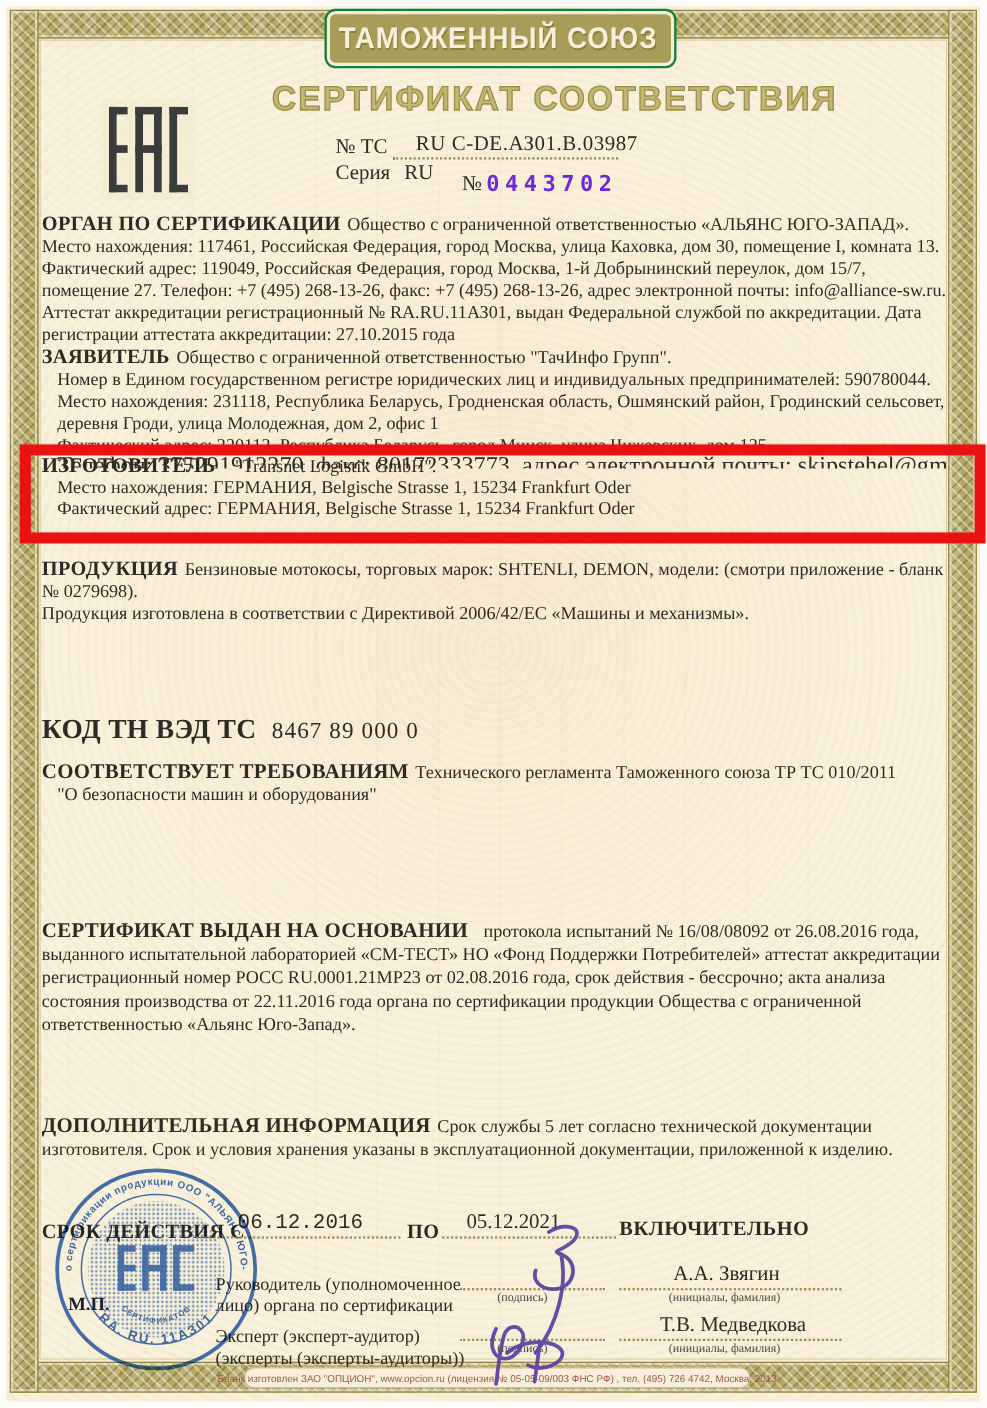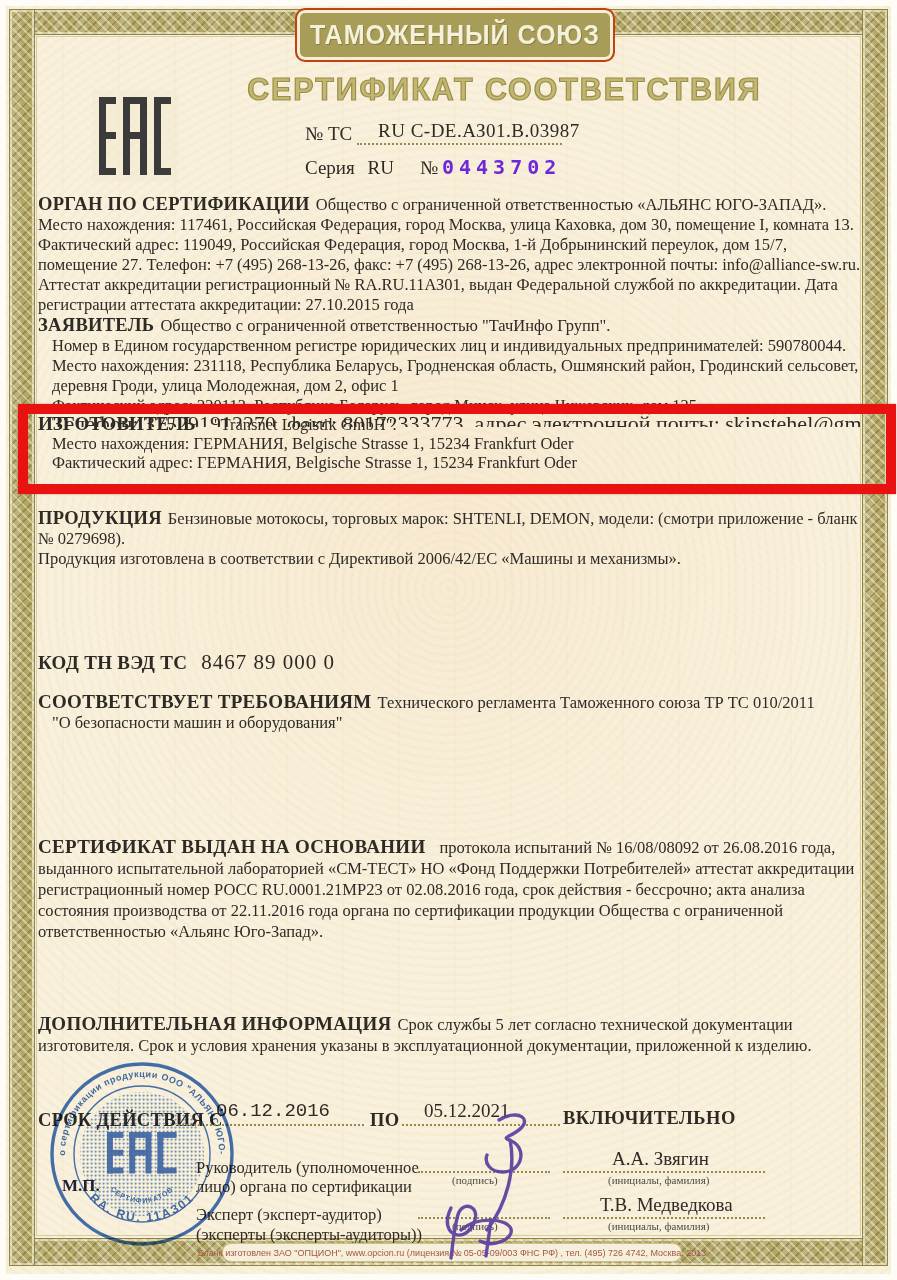--- a/index.html
+++ b/index.html
@@ -17,22 +17,22 @@
       repeating-linear-gradient(-45deg, rgba(113,104,48,.45) 0 2px, transparent 2px 7px),
       repeating-linear-gradient(90deg, rgba(255,255,255,.14) 0 11px, transparent 11px 22px);
     border:1px solid #8f8443;box-shadow:inset 0 0 0 2px rgba(250,246,228,.55);}
   .band-top{left:9px;top:9px;right:9px;height:24px;}
   .band-bottom{left:9px;bottom:14px;right:9px;height:26px;}
   .band-left{left:9px;top:9px;bottom:14px;width:24px;}
   .band-right{right:9px;top:9px;bottom:14px;width:24px;}
   .innerline{position:absolute;left:36px;top:36px;right:36px;bottom:44px;border:1px solid #c6ba78;opacity:.65;z-index:1;}
   .abs{position:absolute;z-index:2;}
   .banner{left:295px;top:8px;width:316px;height:50px;background:#a79d58;border-radius:10px;
-    border:2px solid #c2410c;box-shadow:inset 0 0 0 3px #f3eed7, inset 0 0 0 5px #a79d58;
-    display:flex;align-items:center;justify-content:center;z-index:3;}
+    border:2px solid #15803d;box-shadow:inset 0 0 0 3px #f3eed7, inset 0 0 0 5px #a79d58;
+    display:flex;align-items:center;z-index:3;}
   .banner span{font-family:"Liberation Sans",sans-serif;font-weight:bold;font-size:27px;letter-spacing:1px;
     color:#f5f0da;transform:scaleX(.93);text-shadow:1px 1px 0 rgba(110,100,45,.55);white-space:nowrap;}
   .main-title{left:243px;top:72px;width:420px;font-family:"Liberation Sans",sans-serif;font-weight:bold;
     font-size:31px;letter-spacing:2px;white-space:nowrap;color:#c3b670;-webkit-text-stroke:1.2px #9a8f4a;
     text-shadow:1px 1px 0 rgba(255,255,255,.55);transform:scaleX(.98);}
   .lbl19{font-size:19px;}
   .dotline{border-bottom:2px dotted #96894f;height:0;}
   .serial{font-family:"DejaVu Sans Mono",monospace;font-weight:bold;font-size:20px;letter-spacing:5px;color:#6d28d9;}
   .para{width:824px;font-size:16.5px;line-height:20px;margin:0;}
   .para b{font-size:18.5px;letter-spacing:.3px;margin-right:6px;}
@@ -86,21 +86,21 @@
           <rect x="55" y="0" width="17" height="7"></rect>
         <rect x="55" y="71" width="17" height="7"></rect>
       </g>
     </svg>
   </div>
 
   <div class="abs main-title">СЕРТИФИКАТ СООТВЕТСТВИЯ</div>
   <div class="abs lbl19" style="left:305px;top:123px;">№ ТС</div>
   <div class="abs lbl19" style="left:378px;top:120px;letter-spacing:.5px;">RU C-DE.АЗ01.B.03987</div>
   <div class="abs dotline" style="left:357px;top:143px;width:205px;"></div>
-  <div class="abs lbl19" style="left:305px;top:157px;word-spacing:8px;">Серия RU</div>
+  <div class="abs lbl19" style="left:305px;top:147px;word-spacing:8px;">Серия RU</div>
   <div class="abs lbl19" style="left:420px;top:157px;">№</div>
   <div class="abs serial" style="left:442px;top:155px;">0443702</div>
 
   <p class="abs para" style="left:38px;top:194px;">
     <b>ОРГАН ПО СЕРТИФИКАЦИИ</b><span>Общество с ограниченной ответственностью «АЛЬЯНС ЮГО-ЗАПАД». Место нахождения: 117461, Российская Федерация, город Москва, улица Каховка, дом 30, помещение I, комната 13. Фактический адрес: 119049, Российская Федерация, город Москва, 1-й Добрынинский переулок, дом 15/7, помещение 27. Телефон: +7 (495) 268-13-26, факс: +7 (495) 268-13-26, адрес электронной почты: info@alliance-sw.ru. Аттестат аккредитации регистрационный № RA.RU.11АЗ01, выдан Федеральной службой по аккредитации. Дата регистрации аттестата аккредитации: 27.10.2015 года</span>
   </p>
 
   <div class="abs para" style="left:38px;top:315px;">
     <p class="ln"><b>ЗАЯВИТЕЛЬ</b><span>Общество с ограниченной ответственностью "ТачИнфо Групп".</span></p>
     <p class="ln indent">Номер в Едином государственном регистре юридических лиц и индивидуальных предпринимателей: 590780044.</p>
@@ -117,21 +117,21 @@
     <p class="ln indent">Место нахождения: ГЕРМАНИЯ, Belgische Strasse 1, 15234 Frankfurt Oder</p>
     <p class="ln indent">Фактический адрес: ГЕРМАНИЯ, Belgische Strasse 1, 15234 Frankfurt Oder</p>
   </div>
 
   <div class="abs para" style="left:38px;top:508px;">
     <p class="ln"><b>ПРОДУКЦИЯ</b><span>Бензиновые мотокосы, торговых марок: SHTENLI, DEMON, модели: (смотри приложение - бланк № 0279698).</span></p>
     <p class="ln">Продукция изготовлена в соответствии с Директивой 2006/42/ЕС «Машины и механизмы».</p>
   </div>
 
   <div class="abs" style="left:38px;top:650px;">
-    <span class="bold-h" style="font-size:19px;">КОД ТН ВЭД ТС</span>
+    <span class="bold-h" style="font-size:25px;">КОД ТН ВЭД ТС</span>
     <span class="kodval" style="margin-left:10px;">8467 89 000 0</span>
   </div>
 
   <div class="abs para" style="left:38px;top:692px;">
     <p class="ln"><b style="font-size:19px;">СООТВЕТСТВУЕТ ТРЕБОВАНИЯМ</b><span>Технического регламента Таможенного союза ТР ТС 010/2011</span></p>
     <p class="ln indent">"О безопасности машин и оборудования"</p>
   </div>
 
   <p class="abs para" style="left:38px;top:836px;line-height:21px;">
     <b style="font-size:19px;margin-right:14px;">СЕРТИФИКАТ ВЫДАН НА ОСНОВАНИИ</b><span>протокола испытаний № 16/08/08092 от 26.08.2016 года, выданного испытательной лабораторией «СМ-ТЕСТ» НО «Фонд Поддержки Потребителей» аттестат аккредитации регистрационный номер РОСС RU.0001.21МР23 от 02.08.2016 года, срок действия - бессрочно; акта анализа состояния производства от 22.11.2016 года органа по сертификации продукции Общества с ограниченной ответственностью «Альянс Юго-Запад».</span>

